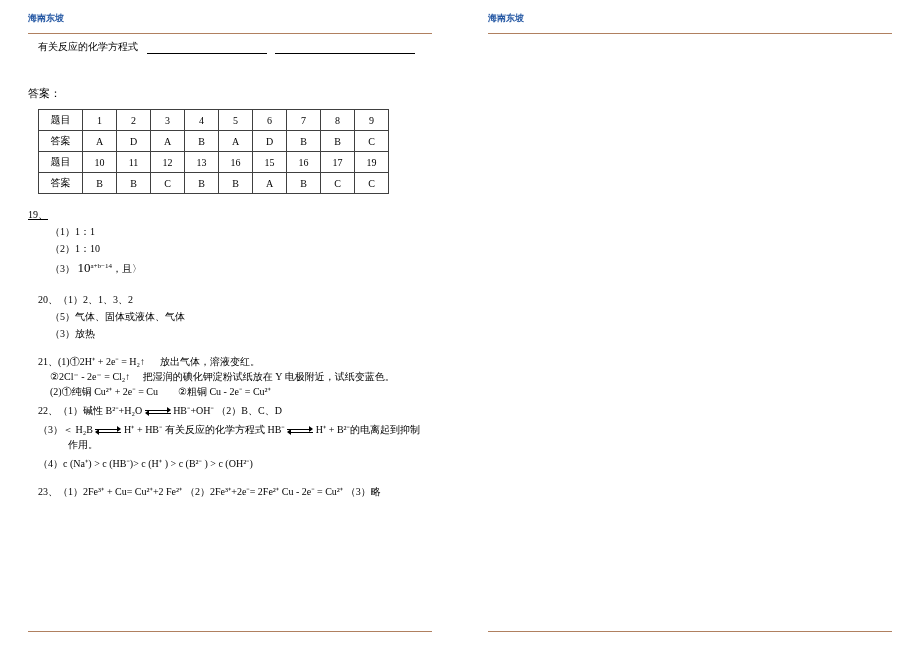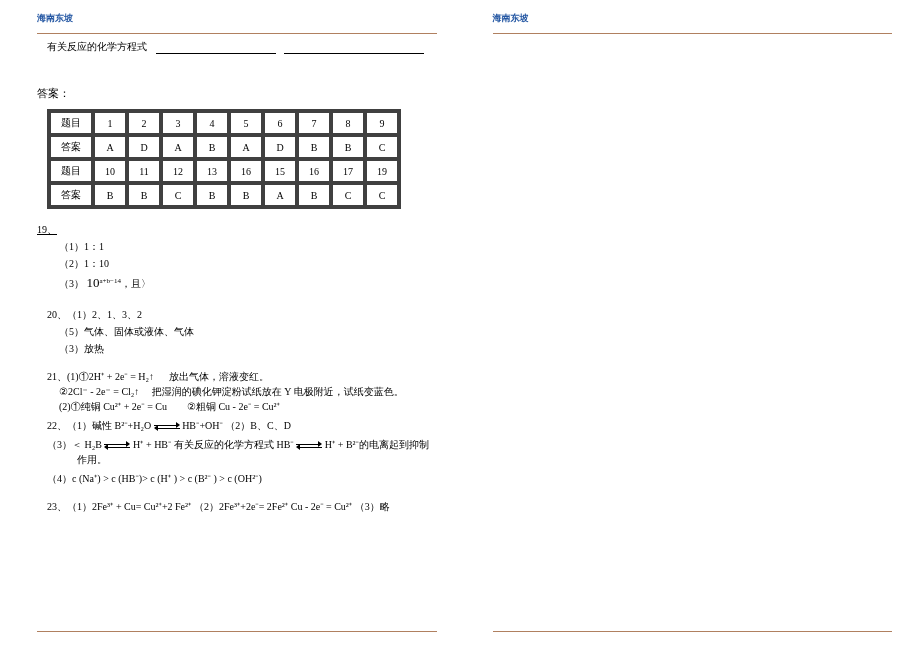--- a/index.html
+++ b/index.html
@@ -10,21 +10,20 @@
       font-family: "SimSun", "宋体", serif;
       font-size: 10px;
       color: #000;
       position: relative;
       padding: 0;
     }
     .columns {
       display: flex;
       width: 100%;
       height: 100%;
-      padding-left: 9px;
     }
     .col {
       width: 50%;
       position: relative;
       padding: 12px 28px 0 28px;
     }
     .header {
       color: #2457a3;
       font-size: 9px;
       font-weight: bold;
@@ -59,21 +58,21 @@
     .answers-label {
       font-size: 11px;
       margin: 32px 0 8px 0;
     }
     table.answer-table {
       border-collapse: collapse;
       margin-left: 10px;
       font-size: 10px;
     }
     table.answer-table td, table.answer-table th {
-      border: 4px solid #404040;
+      border: 1px solid #404040;
       text-align: center;
       padding: 3px 0;
       width: 34px;
       font-weight: normal;
     }
     table.answer-table .lbl { width: 44px; }
     .q-block {
       margin-top: 12px;
       font-size: 10px;
       line-height: 1.7;

